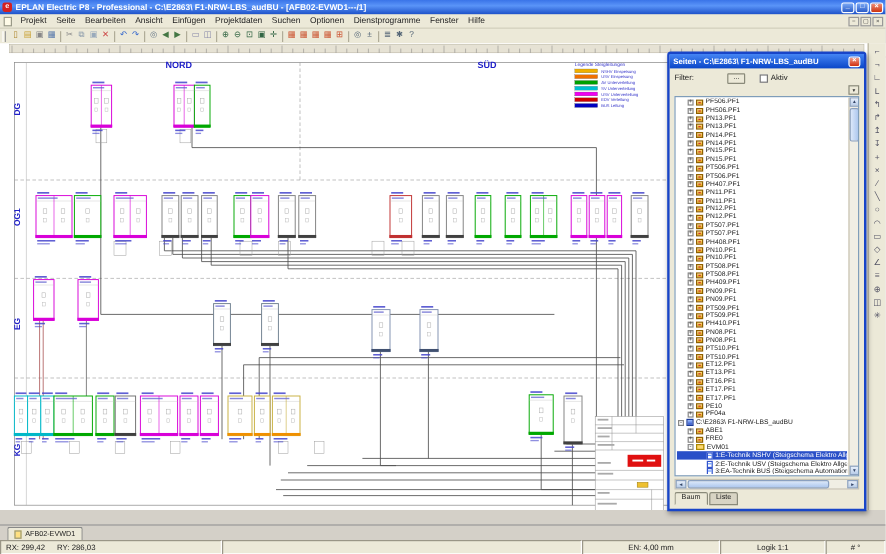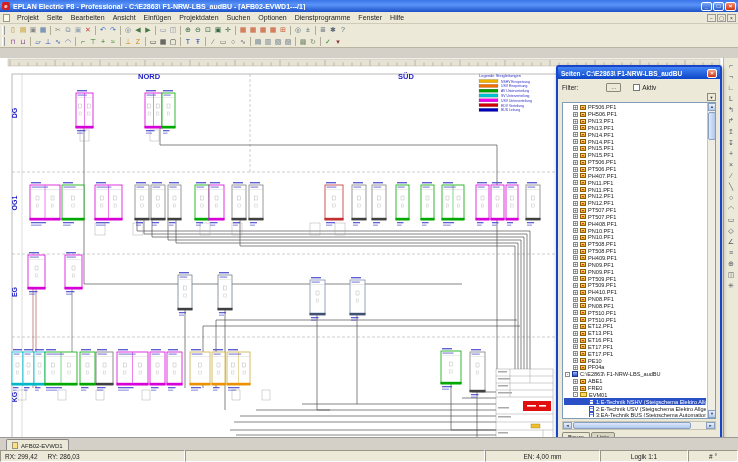--- a/index.html
+++ b/index.html
@@ -23,21 +23,21 @@
   .menu-item{padding:0 4px}
   .mdi-btns{margin-left:auto;display:flex;gap:1px}
   .mbtn{width:9px;height:8px;border:1px solid #999;background:#ece9d8;font-size:5px;line-height:6px;text-align:center;color:#333}
   .toolbar{position:absolute;left:0;width:738px;height:12px;background:#ece9d8;display:flex;align-items:center;padding-left:1px}
   #tb1{top:24px}
   #tb2{top:36px;border-bottom:1px solid #b8b4a0}
   .grip{width:3px;height:9px;border-left:1px solid #fff;border-right:1px solid #999;margin:0 3px 0 1px;flex:none}
   .tbi{width:10px;height:10px;font-size:7px;line-height:10px;text-align:center;flex:none}
   .tbsep{width:1px;height:9px;background:#b0ac98;margin:0 2px;flex:none}
   
-  .main{position:absolute;top:58px;left:0;width:738px;height:389px;background:#fff}
+  .main{position:absolute;top:36px;left:0;width:738px;height:389px;background:#fff}
   #canvas-svg{position:absolute;left:0;top:0}
   .right-tools{position:absolute;right:0;top:0;width:15px;height:389px;background:#ece9d8;
     border-left:1px solid #b8b4a0;display:flex;flex-direction:column;align-items:center;padding-top:2px}
   .rti{width:11px;height:11px;font-size:7px;line-height:11px;text-align:center;color:#556;flex:none}
   
   .dialog{position:absolute;left:556px;top:7px;width:166px;height:383px;background:#ece9d8;
     border:2px solid #1845c8;border-radius:3px 3px 0 0;box-shadow:1px 2px 4px rgba(0,0,0,.35)}
   .dlg-title{height:12px;background:linear-gradient(180deg,#4585f4,#0a46c8);color:#fff;
     font-size:6.5px;font-weight:bold;display:flex;align-items:center;padding:0 3px;white-space:nowrap;overflow:hidden}
   .dlg-close{margin-left:auto;width:10px;height:9px;background:linear-gradient(#f2a08c,#d03010);

